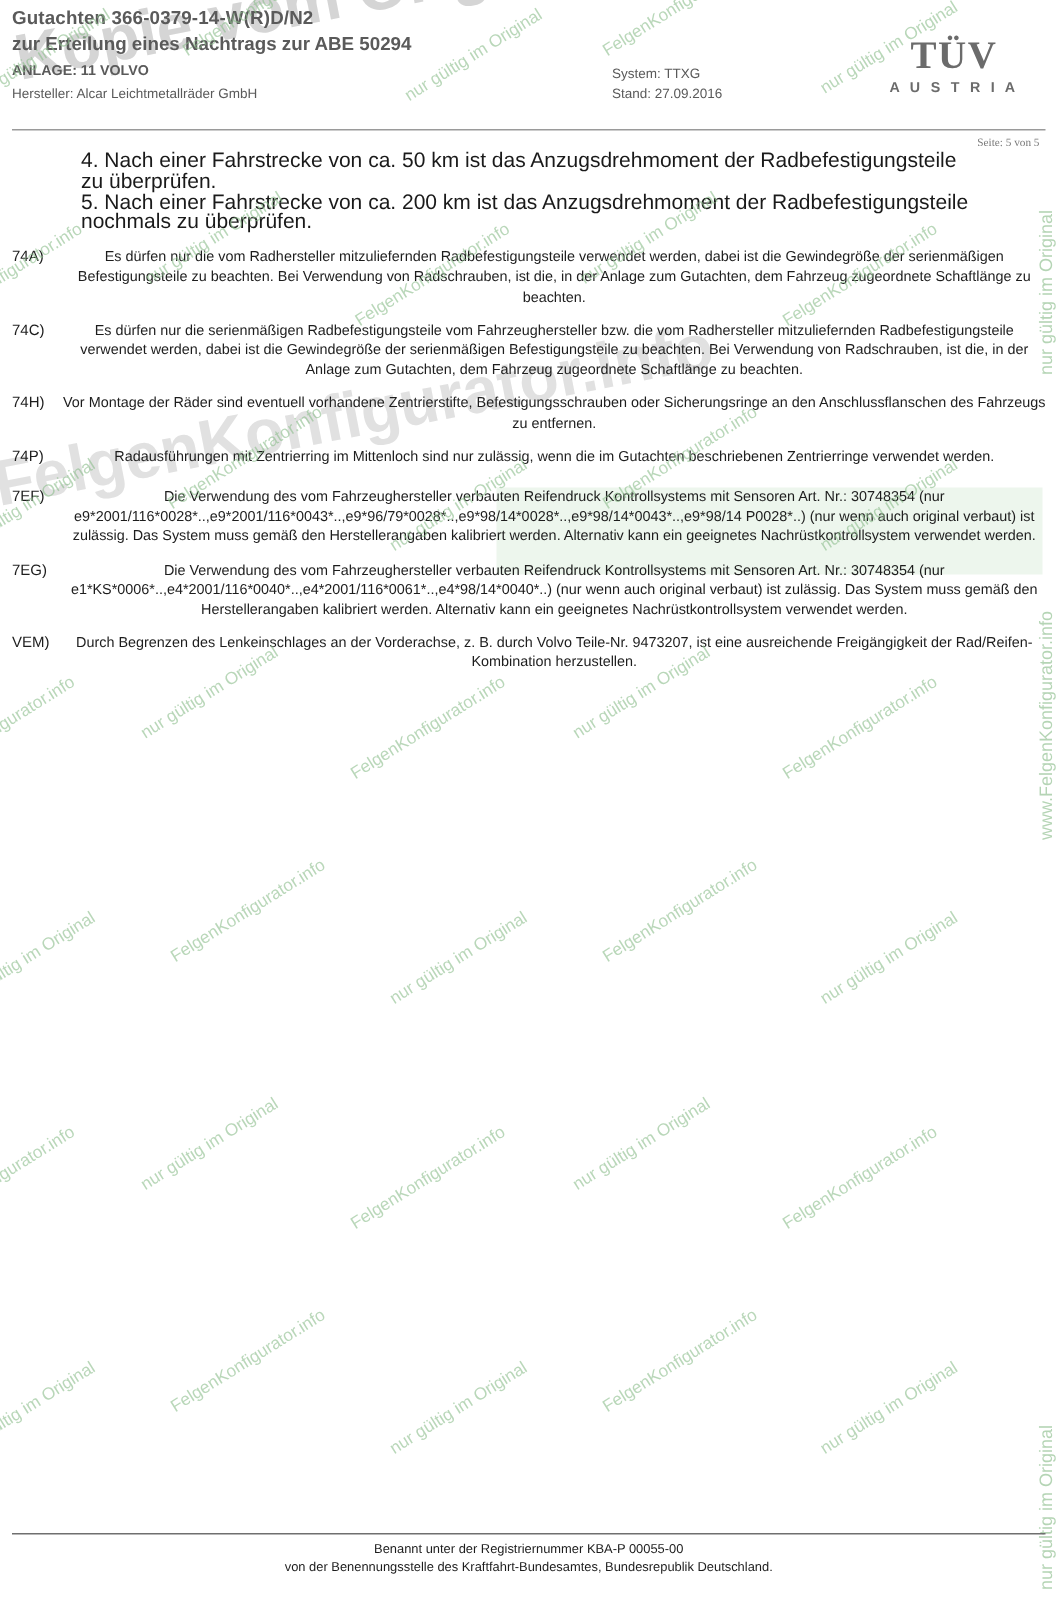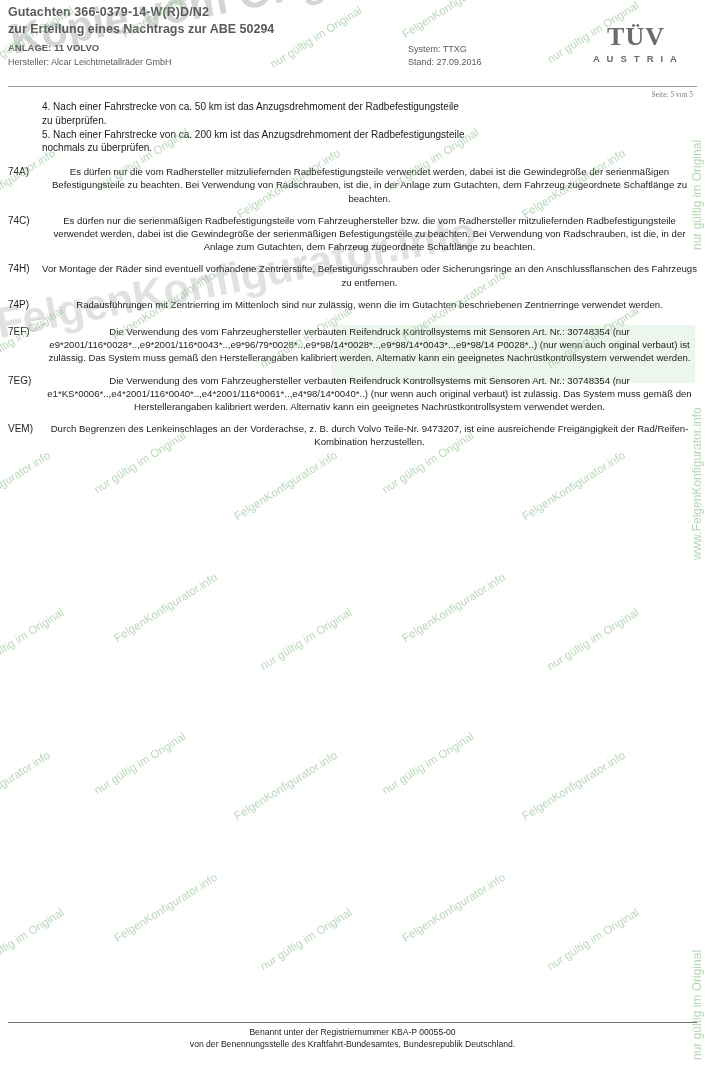--- a/index.html
+++ b/index.html
@@ -124,23 +124,23 @@
   .para .tag {
     flex: 0 0 34px;
     font-size: 10px;
     line-height: 13.2px;
   }
   .para .body {
     flex: 1 1 auto;
     text-align: center;
   }
   .plain-lines {
-    font-size: 10px;
+    font-size: 14px;
     line-height: 13.8px;
-    margin-left: 34px;
+    margin-left: 46px;
     margin-bottom: 10px;
   }
 
   
   .footer-rule {
     position: absolute;
     left: 8px; top: 1022px;
     width: 689px;
     height: 0;
     border-top: 1px solid #6f6f6f;

